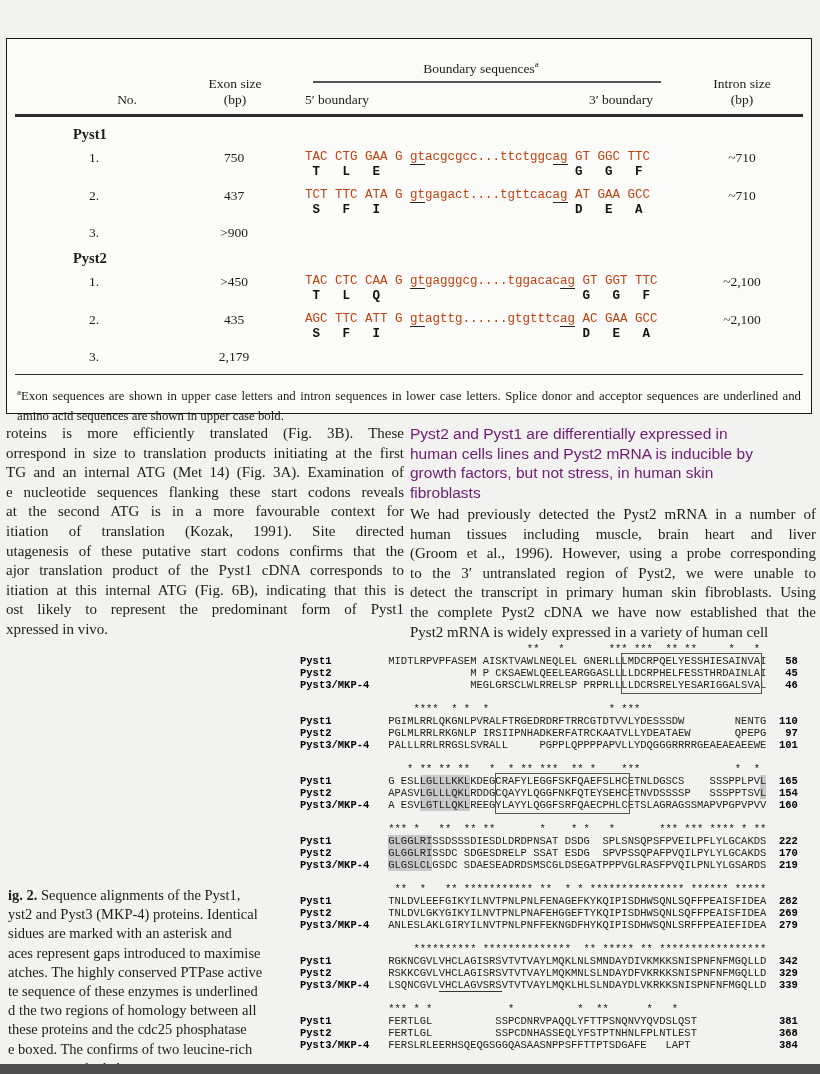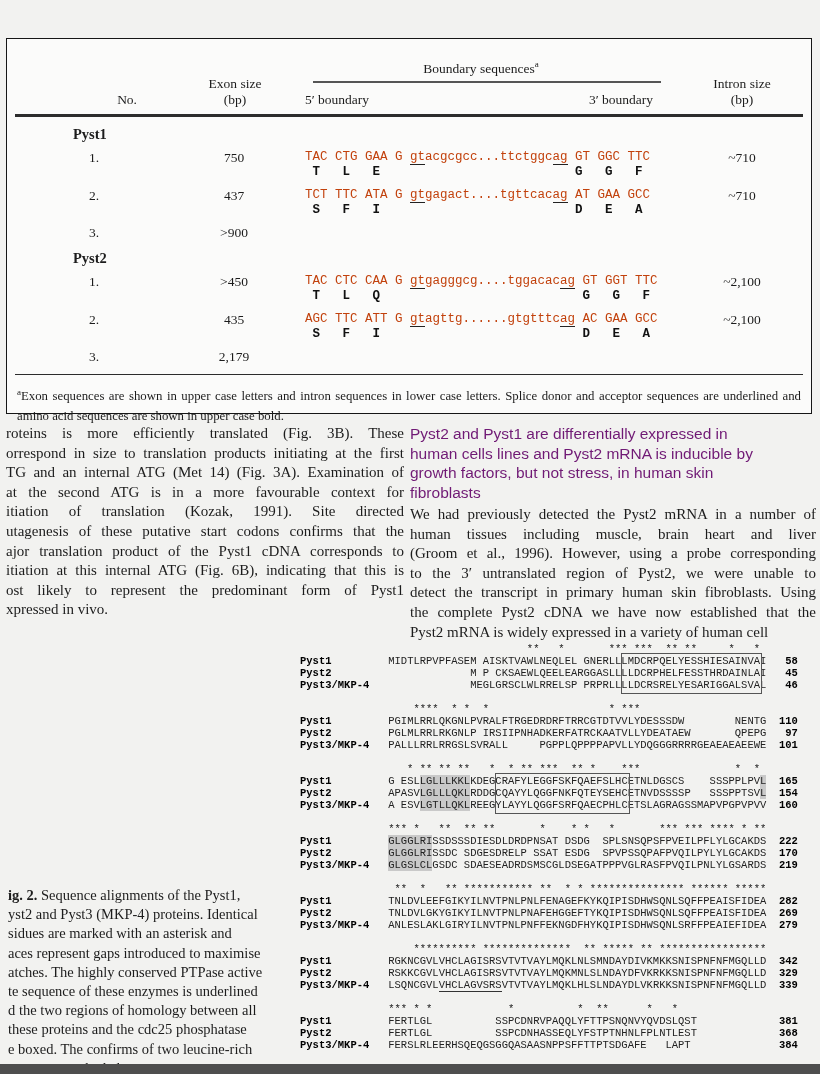--- a/index.html
+++ b/index.html
@@ -110,20 +110,21 @@
       </div>
     </div>
   <div class="bot-rule"></div>
   <div class="footnote"><sup>a</sup><span>Exon sequences are shown in upper case letters and intron sequences in lower case letters. Splice donor and acceptor sequences are underlined and amino acid sequences are shown in upper case bold.</span></div>
 </div>
 
 <div class="leftcol" id="leftcol">
     <div class="jline">roteins is more efficiently translated (Fig. 3B). These</div>
     <div class="jline">orrespond in size to translation products initiating at the first</div>
     <div class="jline">TG and an internal ATG (Met 14) (Fig. 3A). Examination of</div>
+    <div class="jline">e nucleotide sequences flanking these start codons reveals</div>
     <div class="jline">at the second ATG is in a more favourable context for</div>
     <div class="jline">itiation of translation (Kozak, 1991). Site directed</div>
     <div class="jline">utagenesis of these putative start codons confirms that the</div>
     <div class="jline">ajor translation product of the Pyst1 cDNA corresponds to</div>
     <div class="jline">itiation at this internal ATG (Fig. 6B), indicating that this is</div>
     <div class="jline">ost likely to represent the predominant form of Pyst1</div>
     <div class="">xpressed in vivo.</div>
   </div>
 <div class="rightcol">
   <div class="rheading" id="rheading">

